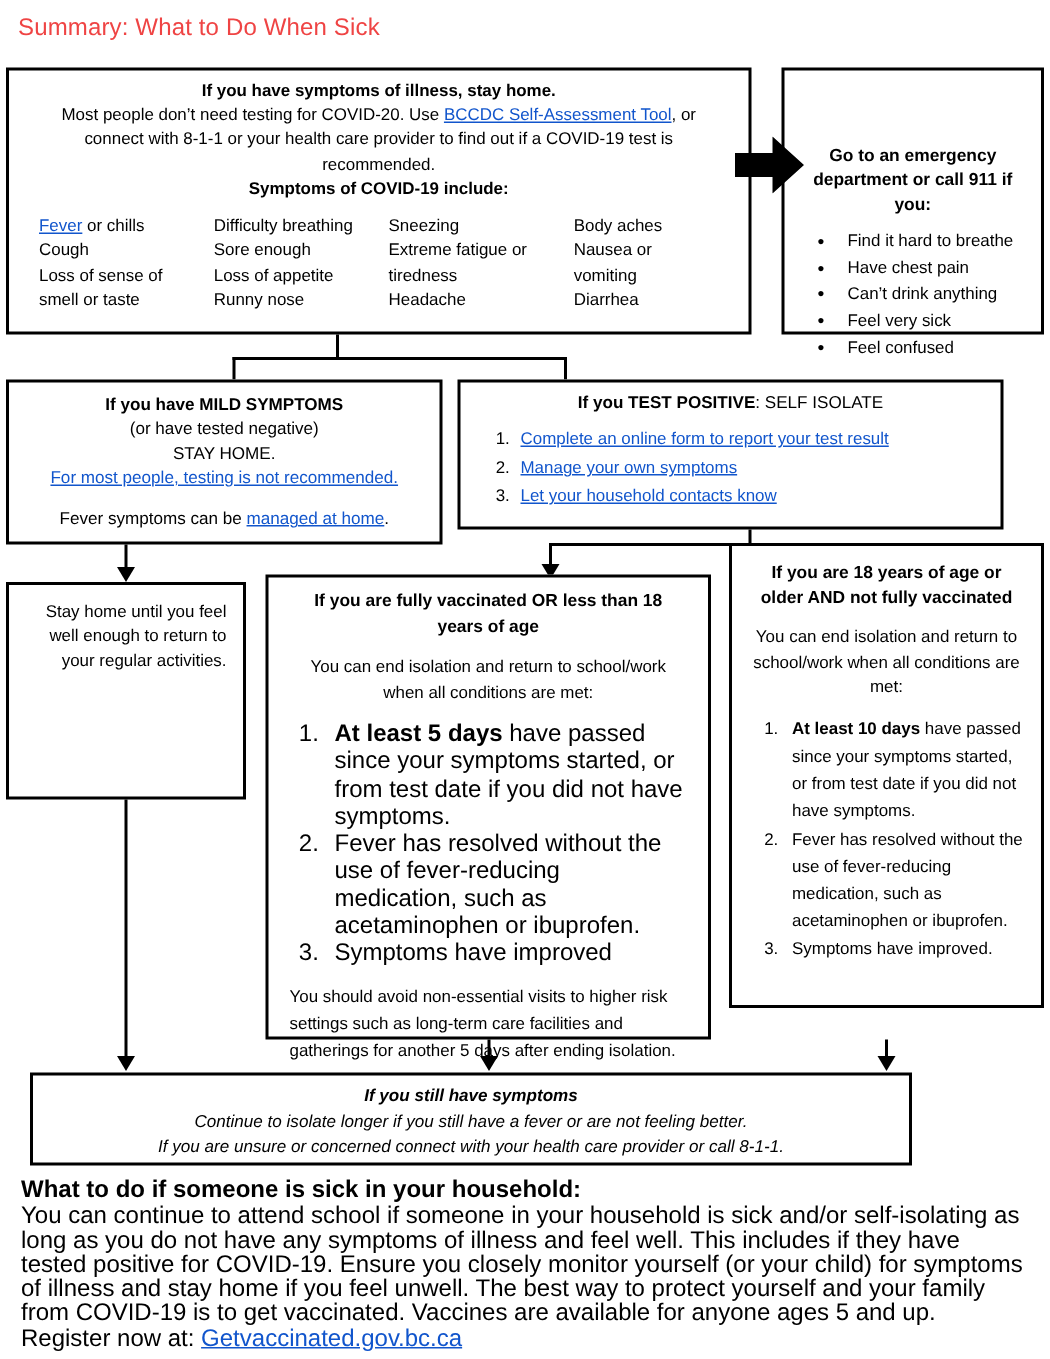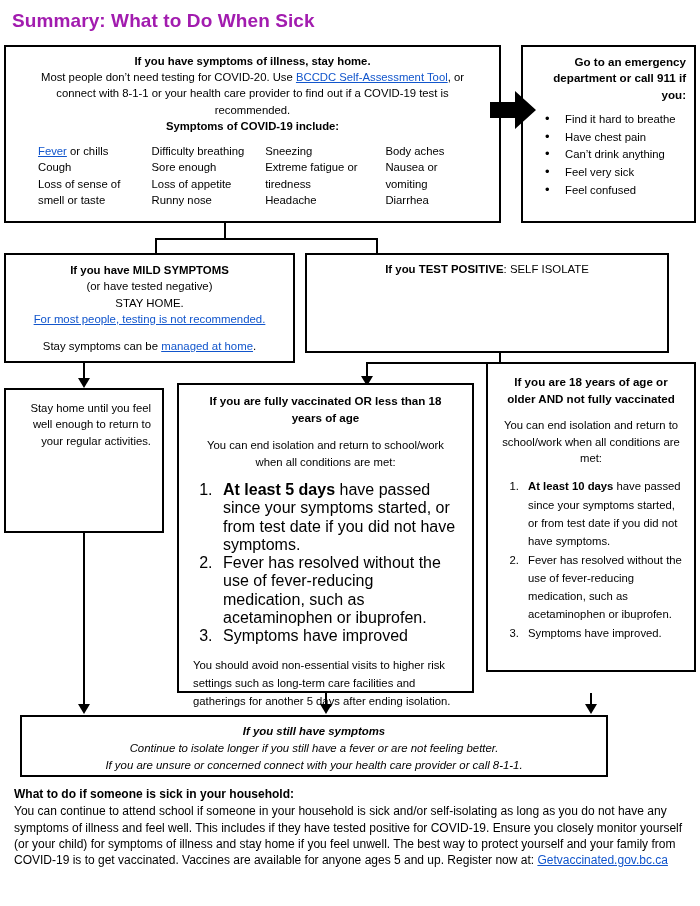--- a/index.html
+++ b/index.html
@@ -8,52 +8,53 @@
     background:#ffffff;
     font-family:"Liberation Sans", sans-serif;
     color:#000000;
     -webkit-font-smoothing:antialiased;
   }
   .page{position:relative;width:700px;height:906px;overflow:hidden;}
 
   
   .page-title{
     position:absolute;left:12px;top:10px;
-    font-size:19px;font-weight:700;color:#a21caf;
+    font-size:16px;font-weight:400;color:#ef4444;
     letter-spacing:.1px;
   }
 
   
   .box{
     position:absolute;
     border:2px solid #000;
     background:#fff;
     box-sizing:border-box;
   }
   .b{font-weight:700;}
   .lnk{color:#1155CC;text-decoration:underline;}
 
   
   #main-box{left:4px;top:45px;width:497px;height:178px;}
   #main-box .intro{
     font-size:11.3px;line-height:16.2px;text-align:center;
     padding:6px 14px 0 14px;
   }
   #main-box .cols{
-    display:flex;margin-top:9px;padding:0 0 0 32px;
+    display:flex;margin-top:9px;padding:0 0 0 20px;
     font-size:11.3px;line-height:16.3px;
   }
   #main-box .cols .col{width:118px;}
   #main-box .cols .col:nth-child(3){width:125px;}
 
   
   #emerg-box{left:521px;top:45px;width:175px;height:178px;}
   #emerg-head{
-    font-size:11.6px;line-height:16.4px;font-weight:700;text-align:right;
+    font-size:11.6px;line-height:16.4px;font-weight:700;text-align:center;
     padding:7px 8px 0 8px;
+    margin-top:42px;
   }
   #emerg-list{
     list-style:none;margin:8px 0 0 0;padding:0 4px 0 22px;
     font-size:11.3px;line-height:17.6px;
   }
   #emerg-list li{position:relative;padding-left:20px;}
   #emerg-list li:before{
     content:"\2022";position:absolute;left:0;top:-1px;font-size:13px;
   }
 
@@ -121,21 +122,21 @@
   }
   #unvax-ol li{padding-left:6px;}
 
   
   #still-box{left:20px;top:715px;width:588px;height:62px;font-style:italic;}
   #still-box .t{font-size:11.4px;line-height:17px;text-align:center;padding:6px 8px 0 8px;}
 
   
   #household{
     position:absolute;left:14px;top:786px;width:672px;
-    font-size:12px;line-height:16.3px;
+    font-size:16px;line-height:16.3px;
   }
   #household .hd{font-weight:700;display:block;margin-bottom:1px;}
 
   
   .ln{position:absolute;background:#000;}
   .vln{width:2px;}
   .hln{height:2px;}
   svg.arrowhead{position:absolute;overflow:visible;}
 </style>
 </head>
@@ -199,28 +200,33 @@
   <div class="ln vln" style="left:155px;top:238px;height:15px;"></div>
   <div class="ln vln" style="left:376px;top:238px;height:15px;"></div>
 
   <div class="box" id="mild-box">
     <div class="t">
       <span class="b">If you have MILD SYMPTOMS</span><br>
       <span>(or have tested negative)</span><br>
       <span>STAY HOME.</span><br>
       <a class="lnk" href="#">For most people, testing is not recommended.</a>
       <div class="sp"></div>
-      <span>Stay symptoms can be </span><a class="lnk" href="#">managed at home</a><span>.</span>
+      <span>Fever symptoms can be </span><a class="lnk" href="#">managed at home</a><span>.</span>
     </div>
   </div>
 
   <div class="box" id="pos-box">
     <div class="t">
       <span class="b">If you TEST POSITIVE</span><span>: SELF ISOLATE</span>
     </div>
+    <ol id="pos-ol">
+      <li><a class="lnk" href="#">Complete an online form to report your test result</a></li>
+      <li><a class="lnk" href="#">Manage your own symptoms</a></li>
+      <li><a class="lnk" href="#">Let your household contacts know</a></li>
+    </ol>
   </div>
 
   <div class="ln vln" style="left:83px;top:363px;height:17px;"></div>
   <svg class="arrowhead" style="left:78px;top:378px;width:12px;height:10px;" viewBox="0 0 12 10">
     <polygon points="0,0 12,0 6,10" fill="#000"></polygon>
   </svg>
 
   <div class="ln vln" style="left:499px;top:353px;height:11px;"></div>
   <div class="ln hln" style="left:366px;top:362px;width:224px;"></div>
   <div class="ln vln" style="left:366px;top:362px;height:16px;"></div>

